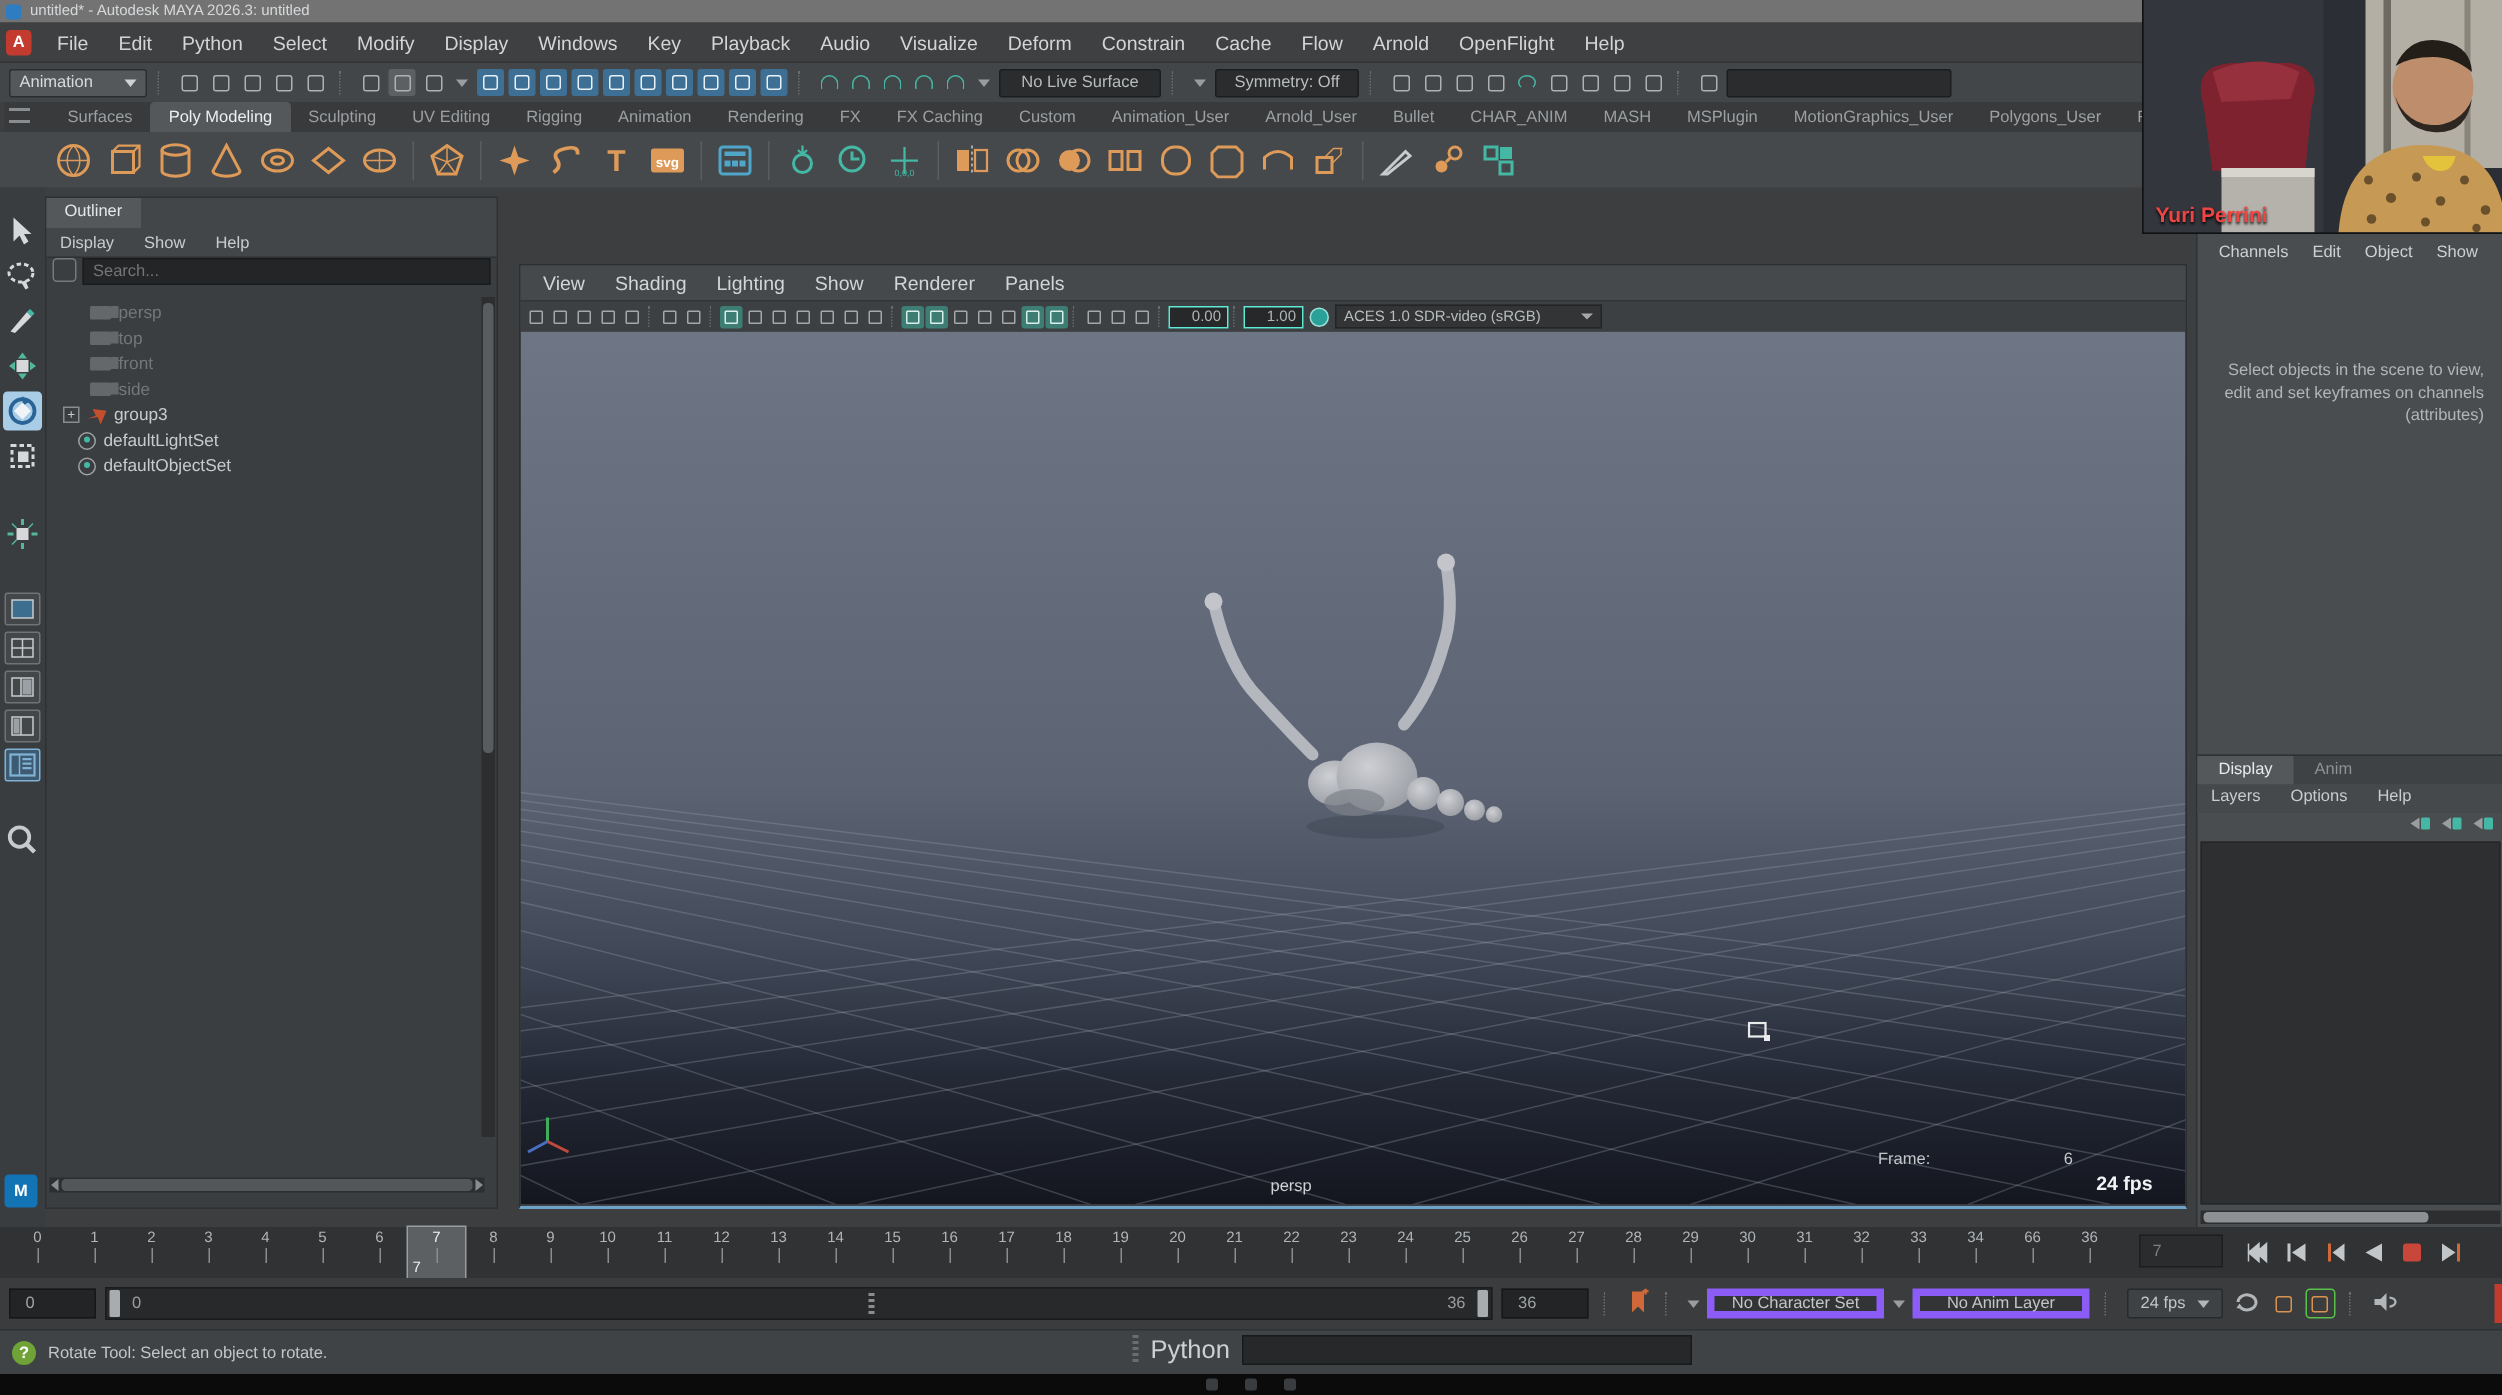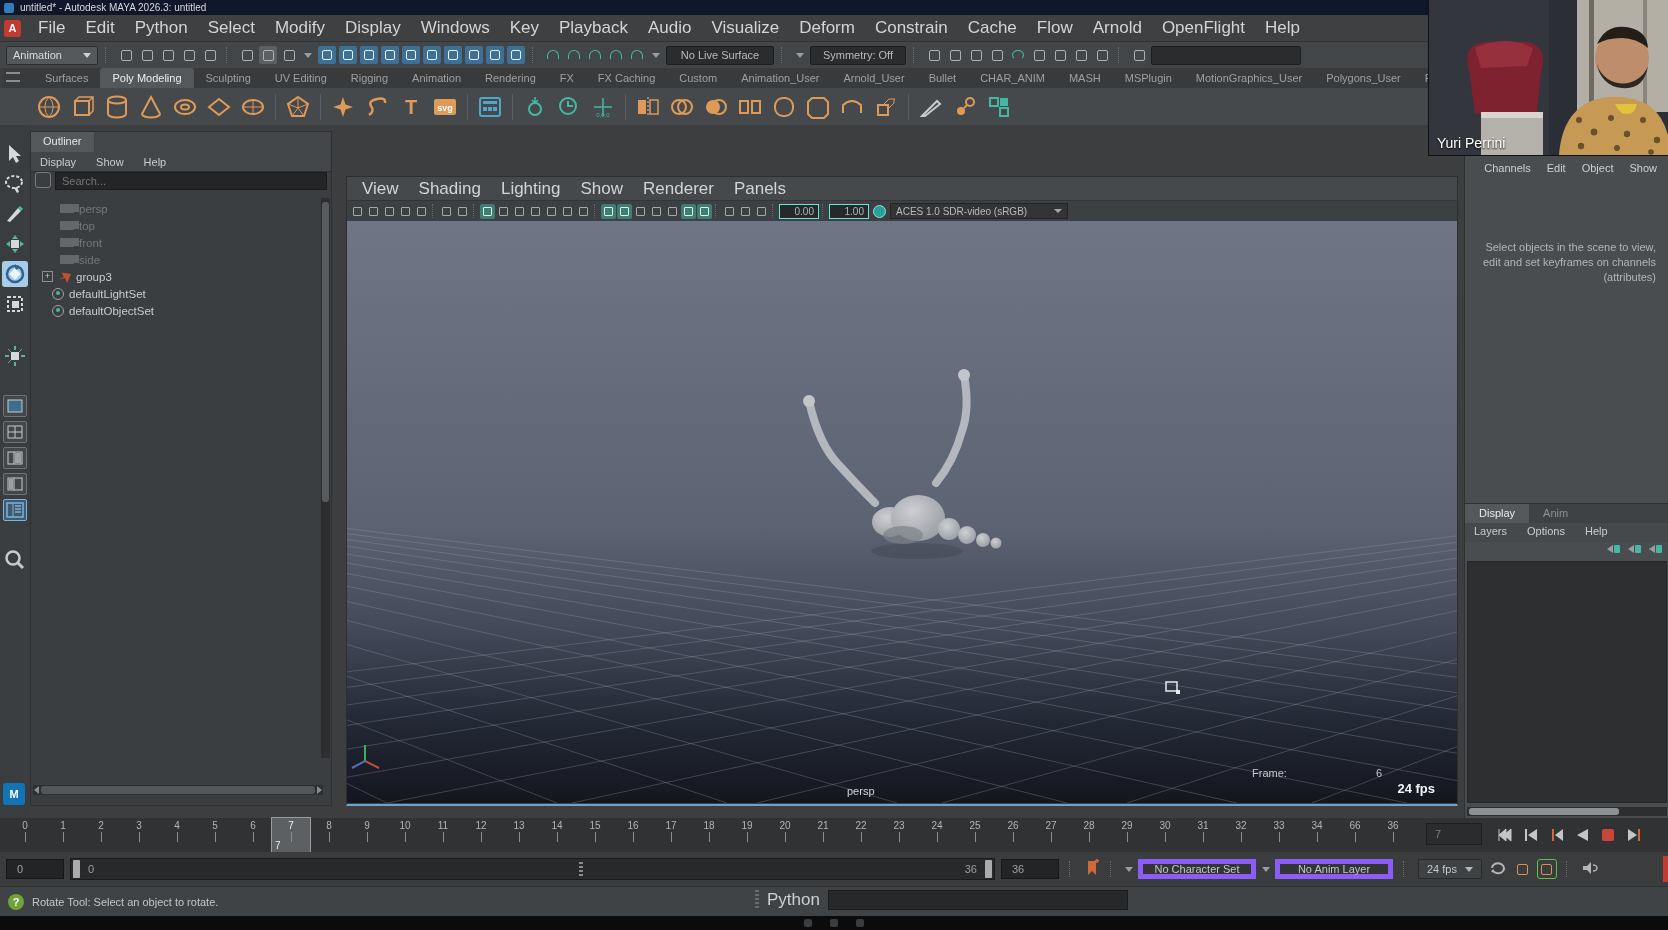--- a/index.html
+++ b/index.html
@@ -1,25 +1,25 @@
 <!DOCTYPE html>
 <html><head>
 <meta charset="utf-8">
 <style>
 *{margin:0;padding:0;box-sizing:border-box;font-family:"Liberation Sans","DejaVu Sans",sans-serif}
 html,body{background:#1a1a1a}
 #app{position:relative;width:1668px;height:930px;background:#3c3e40;overflow:hidden;color:#c8cbcd;font-size:11px;-webkit-user-select:none;user-select:none}
 .abs{position:absolute}
 
-#titlebar{left:0;top:0;width:1668px;height:15px;background:#0f172a;display:flex;align-items:center;gap:6px;padding-left:4px;color:#d6d8da;font-size:10px}
+#titlebar{left:0;top:0;width:1668px;height:15px;background:#737373;display:flex;align-items:center;gap:6px;padding-left:4px;color:#d6d8da;font-size:10px}
 #titlebar .wicon{width:10px;height:10px;background:#2d7dc0;border-radius:2px}
 
 #menubar{left:0;top:15px;width:1668px;height:27px;background:#3e4042;display:flex;align-items:center;gap:2px;padding-left:4px;border-bottom:1px solid #313334}
 #menubar .logo{width:17px;height:17px;background:#c33b2e;border-radius:3px;color:#fff;font-weight:bold;font-size:11px;display:flex;align-items:center;justify-content:center;margin-right:6px}
-.mitem{padding:4px 9px;color:#d2d4d6;font-size:17px;border-radius:2px;cursor:default}
+.mitem{padding:4px 9px;color:#d2d4d6;font-size:13px;border-radius:2px;cursor:default}
 
 #statusline{left:0;top:42px;width:1668px;height:26px;background:#434649;display:flex;align-items:center;padding:0 6px;gap:3px}
 .sdiv{width:5px;height:16px;border-left:1px dotted #6a6d6f;margin:0 4px}
 .sarrow{width:0;height:0;border-left:4px solid transparent;border-right:4px solid transparent;border-top:5px solid #9a9da0;margin:0 3px}
 .msel{width:92px;height:19px;background:#55585a;border:1px solid #2c2d2e;border-radius:2px;display:flex;align-items:center;justify-content:space-between;padding:0 6px;color:#d8dadc}
 .msel .car{width:0;height:0;border-left:4px solid transparent;border-right:4px solid transparent;border-top:5px solid #cfd1d3}
 .sfield{height:19px;background:#2a2c2d;border:1px solid #1c1d1e;border-radius:2px;display:flex;align-items:center;justify-content:center;color:#b9bcbe;padding:0 8px}
 .ico{width:18px;height:18px;border-radius:2px;display:flex;align-items:center;justify-content:center}
 .ico>i{display:block;width:11px;height:11px;border:1.5px solid #aeb1b3;border-radius:2px}
 .ico.b{background:#3e6f95}.ico.b>i{border-color:#e8f2f8;width:10px;height:10px}
@@ -87,38 +87,38 @@
 #aces{width:178px;height:16px;background:#323435;border:1px solid #232425;color:#b9bcbe;font-size:10px;display:flex;align-items:center;justify-content:space-between;padding:0 5px}
 #aces .car{width:0;height:0;border-left:4px solid transparent;border-right:4px solid transparent;border-top:4px solid #a5a8aa}
 .vround{width:13px;height:13px;border-radius:50%;background:#2aa198;border:1px solid #9be0d6;margin:0 3px}
 #vpcanvas{position:relative;width:1110px;height:582px;overflow:hidden}
 #hud-persp{position:absolute;left:500px;top:564px;color:#ced1d5;font-size:11px}
 #hud-frame{position:absolute;left:905px;top:546px;color:#c3c6ca;font-size:11px;width:130px;display:flex;justify-content:space-between}
 #hud-fps{position:absolute;right:22px;top:560px;color:#f2f3f5;font-size:13px;font-weight:bold}
 #vcursor{position:absolute;left:818px;top:460px}
 
 #rightpanel{left:1464px;top:125px;width:204px;height:693px;background:#4a4d4f;border-left:1px solid #2e3032}
-#cb-menus{display:flex;justify-content:flex-end;gap:2px;padding:4px 4px 2px 2px;margin-top:31px}
+#cb-menus{display:flex;justify-content:center;gap:2px;padding:4px 4px 2px 2px;margin-top:31px}
 #cb-menus div{padding:2px 7px;color:#cdd0d2}
 #cb-placeholder{margin-top:62px;padding:0 12px;text-align:right;color:#b2b5b7;font-size:11px;line-height:15px}
 #cb-tabs{position:absolute;top:378px;left:0;width:204px;height:20px;display:flex;background:#3f4244;border-top:1px solid #2e3032}
 .cbtab{padding:3px 14px;color:#8e9193}
 .cbtab.active{background:#55585a;color:#e8eaec}
 #cb-submenus{position:absolute;top:398px;left:0;width:204px;height:19px;display:flex;gap:2px;background:#46494b}
 #cb-submenus div{padding:2px 9px;color:#c9ccce}
 #cb-icons{position:absolute;top:418px;right:4px;display:flex;gap:6px}
 .cbico{width:15px;height:12px;position:relative}
 .cbico:before{content:"";position:absolute;left:0;top:2px;border-top:4px solid transparent;border-bottom:4px solid transparent;border-right:6px solid #9a9da0}
 .cbico:after{content:"";position:absolute;left:7px;top:2px;width:6px;height:8px;background:#45b8a5;border-radius:1px}
 #cb-layers{position:absolute;top:436px;left:2px;width:200px;height:242px;background:#2d2f31;border:1px solid #242627}
 #cb-hscroll{position:absolute;top:682px;left:2px;width:200px;height:9px;background:#2c2e30}
 #cb-hscroll .hthumb{position:absolute;left:2px;top:1px;width:150px;height:7px;background:#8e9193;border-radius:3px}
 
 #webcam{left:1429px;top:0;width:239px;height:155px;z-index:40;overflow:hidden;background:#23262b;box-shadow:0 0 0 1px #111}
-#camname{position:absolute;left:8px;bottom:4px;color:#ffffff;font-size:14px;font-weight:normal;text-shadow:0 1px 2px #000;z-index:41}
+#camname{position:absolute;left:8px;bottom:4px;color:#ef4444;font-size:14px;font-weight:bold;text-shadow:0 1px 2px #000;z-index:41}
 
 #timeslider{left:0;top:818px;width:1668px;height:34px;background:#303234;display:flex;align-items:stretch}
 #tcells{display:flex;padding-left:6px}
 .tcell{width:38px;position:relative;display:flex;flex-direction:column;align-items:center}
 .tnum{color:#b2b5b7;font-size:10px;margin-top:2px}
 .tick{width:1px;height:10px;background:#8a8d8f;margin-top:1px}
 .tcell.cur{background:#5d6062;outline:1px solid #9a9da0}
 .tcell.cur .tnum{color:#f0f1f2}
 .tcur{position:absolute;left:3px;bottom:1px;color:#eceded;font-size:10px}
 #tcurfield{width:56px;height:22px;margin:5px 8px 0 14px;background:#2a2c2d;border:1px solid #1d1e1f;color:#7d8082;font-size:11px;display:flex;align-items:center;padding-left:8px}

